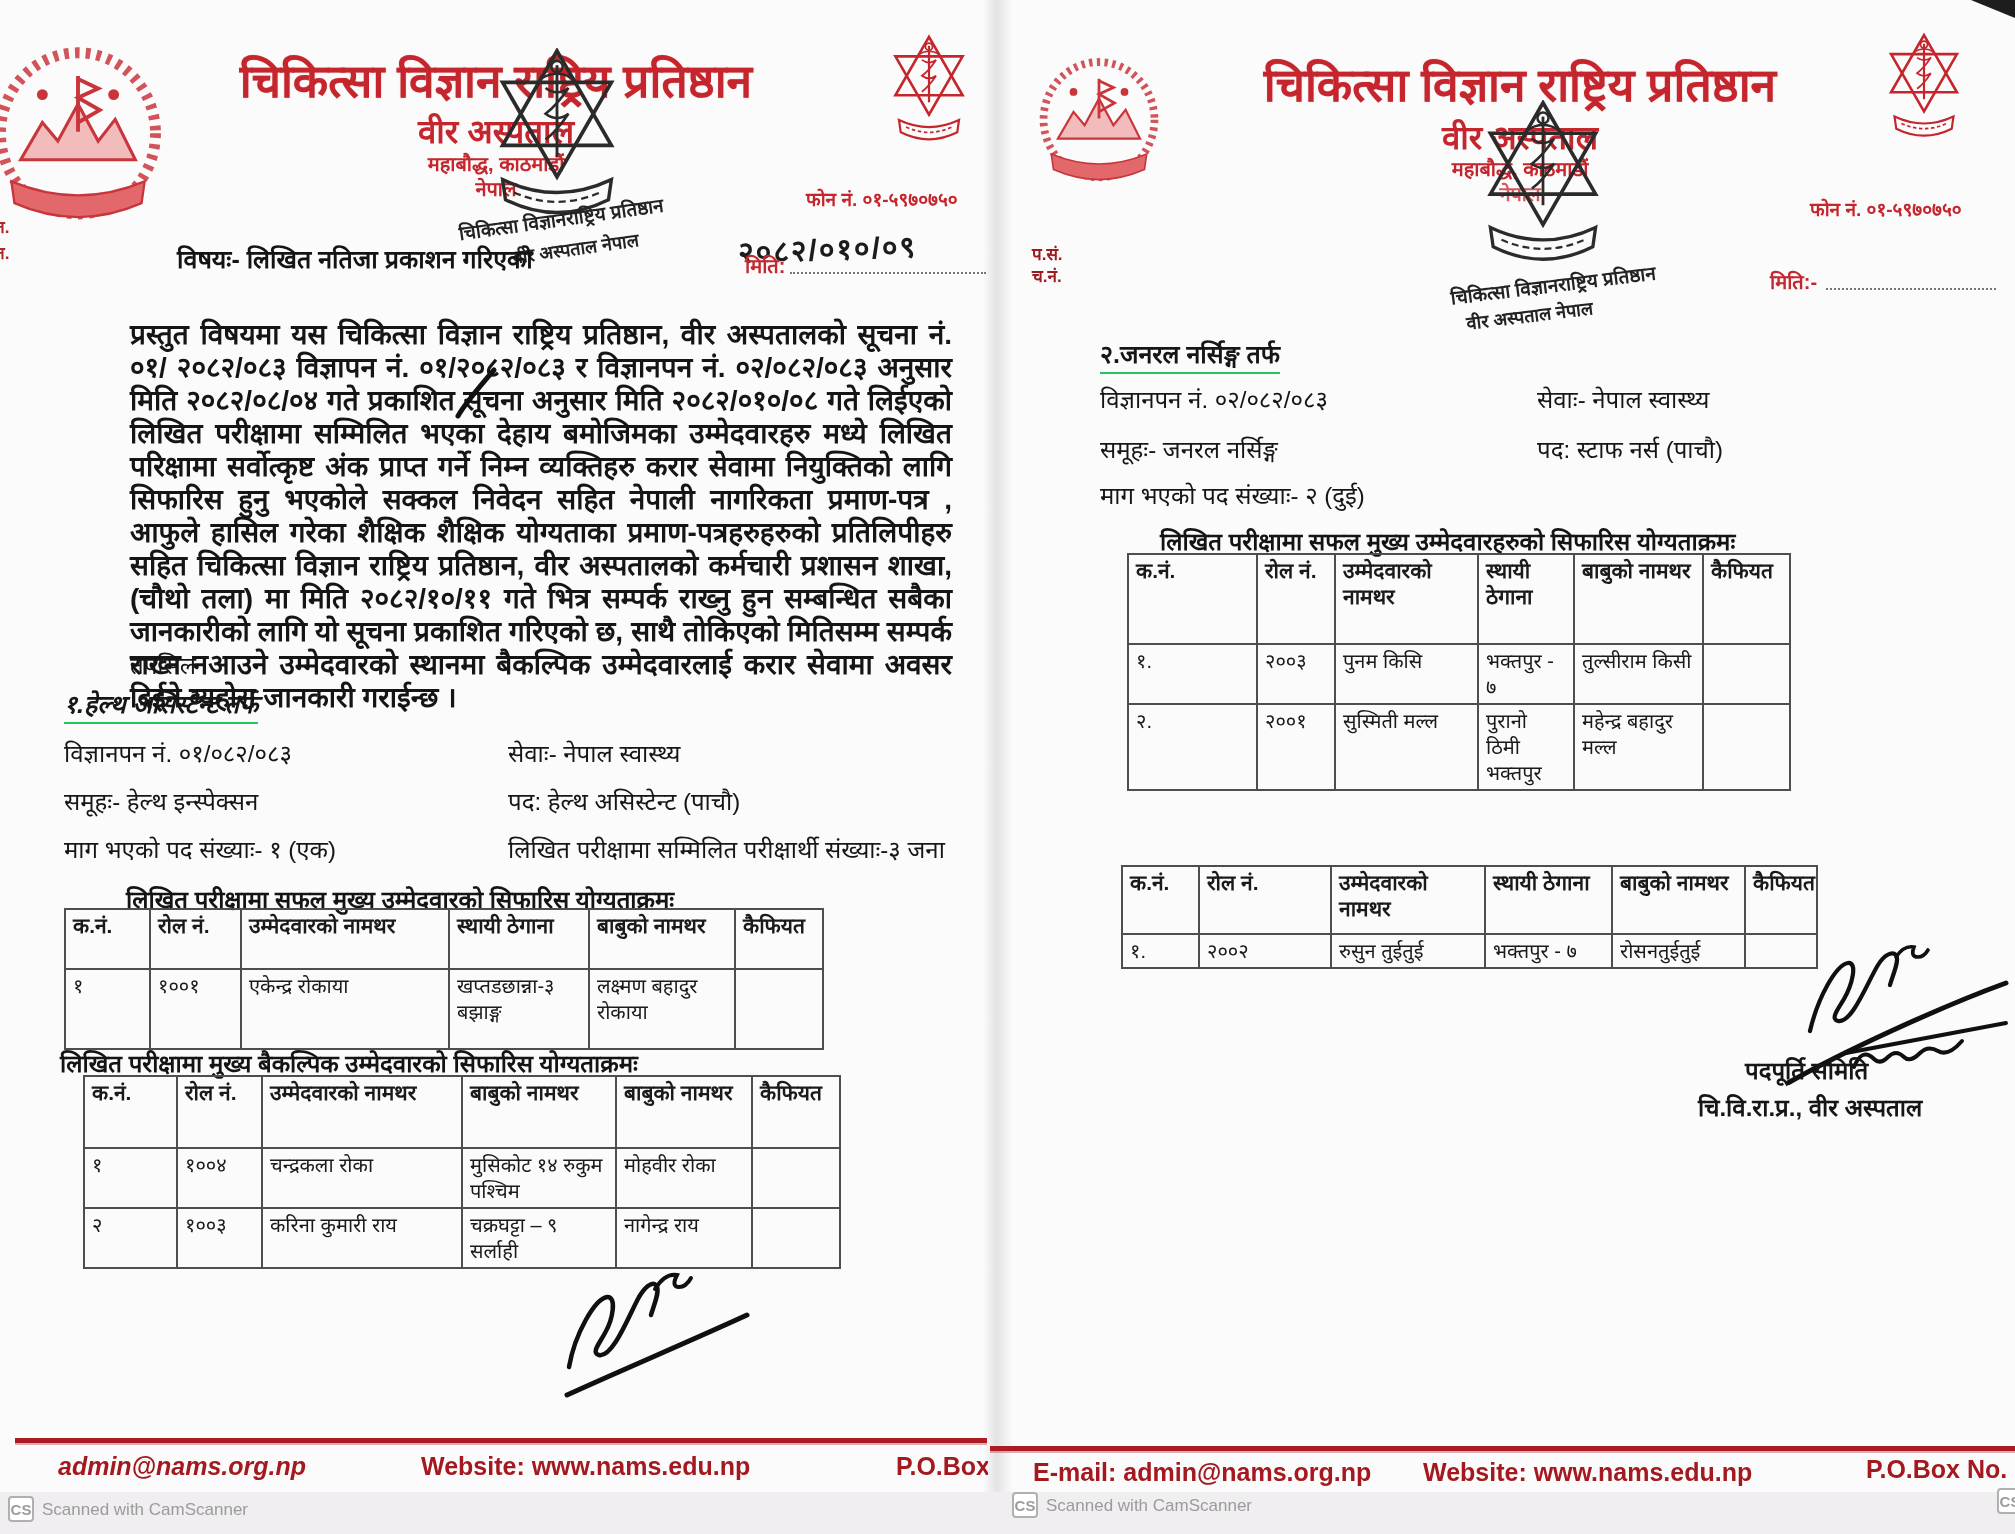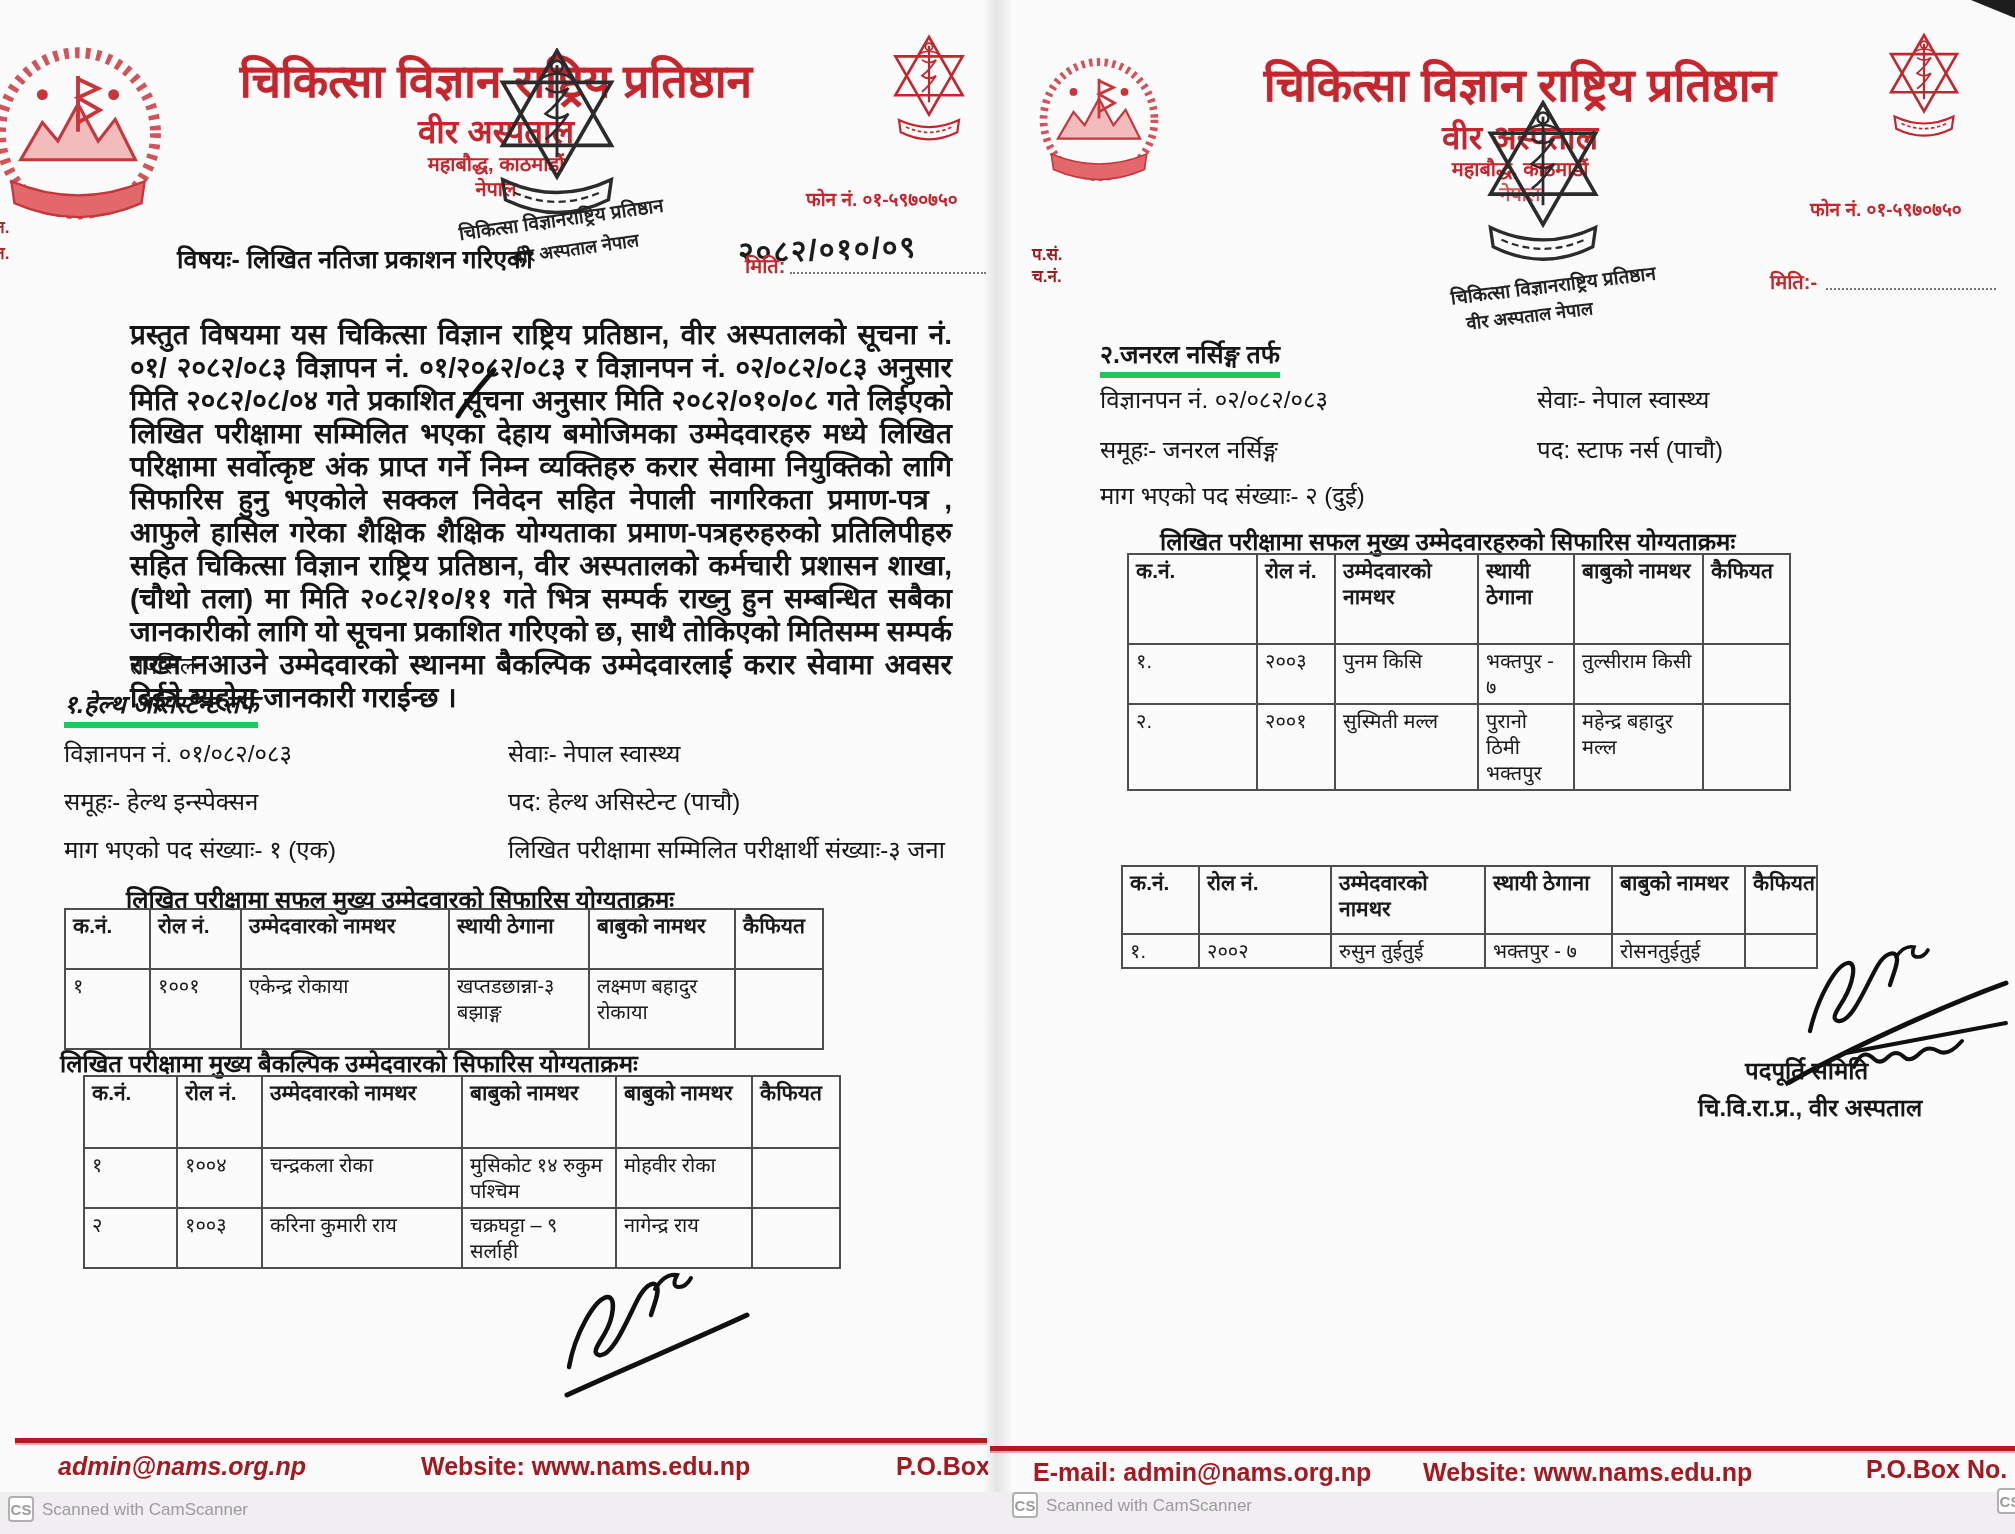--- a/index.html
+++ b/index.html
@@ -9,21 +9,21 @@
   .nowrap{white-space:nowrap;}
   .redtxt{color:#c2282e;}
   .hdr-title{font-weight:bold;color:#c5262d;text-shadow:0 0 1px rgba(197,38,45,.5);}
   .hdr-sub{font-weight:bold;color:#c5262d;}
   .phone{font-weight:bold;color:#c5262d;font-size:19px;}
   .subject{font-weight:bold;font-size:25px;color:#141414;}
   .datehand{font-weight:600;font-size:30px;letter-spacing:2px;color:#1c1c1c;transform:rotate(-2deg);}
   .dotted{border-bottom:2px dotted #777;height:1px;}
   .bodytext{font-size:28px;line-height:33px;font-weight:600;text-align:justify;color:#151515;}
   .info{font-size:24px;font-weight:400;white-space:nowrap;color:#161616;}
-  .sect{font-size:25px;font-weight:bold;border-bottom:6px solid #22c55e;padding-bottom:2px;white-space:nowrap;}
+  .sect{font-size:25px;font-weight:bold;border-bottom:2px solid #22c55e;padding-bottom:2px;white-space:nowrap;}
   .ttitle{font-size:24px;font-weight:bold;white-space:nowrap;color:#141414;}
   .doc-table{position:absolute;border-collapse:collapse;table-layout:fixed;background:transparent;}
   .doc-table td{border:2px solid #4e4e4e;padding:3px 7px;font-size:20px;vertical-align:top;color:#1a1a1a;line-height:26px;}
   .doc-table tr.head td{font-weight:bold;font-size:21px;}
   .stamp-text{color:#232323;font-weight:bold;white-space:nowrap;}
   .refnum{color:#9b1b20;font-weight:bold;font-size:17px;}
   .redline{background:#a91d23;box-shadow:0 2px 0 rgba(169,29,35,.35);}
   .ftext{font-weight:bold;color:#a3191f;font-size:25px;white-space:nowrap;margin-left:28px;}
   .cam{color:#9b9b9b;font-size:17px;white-space:nowrap;}
   .cs-badge{width:26px;height:26px;border:2px solid #b0b0b0;border-radius:4px;color:#9b9b9b;font-weight:bold;

